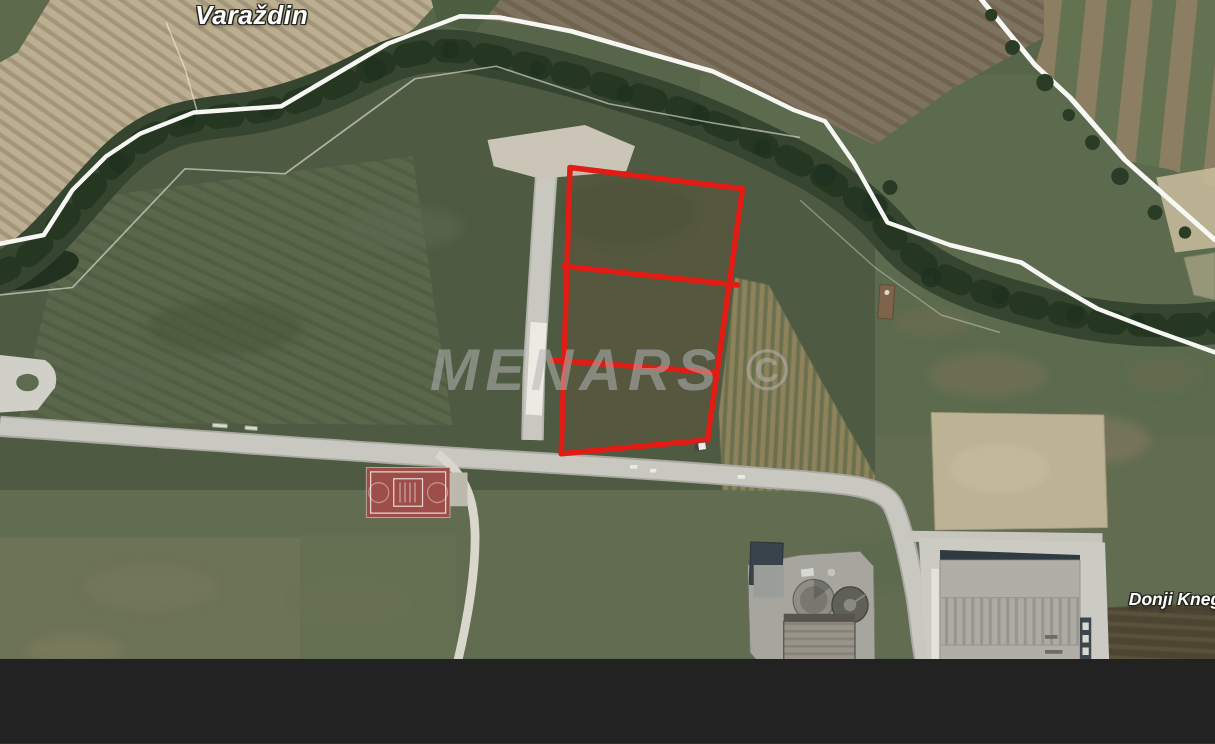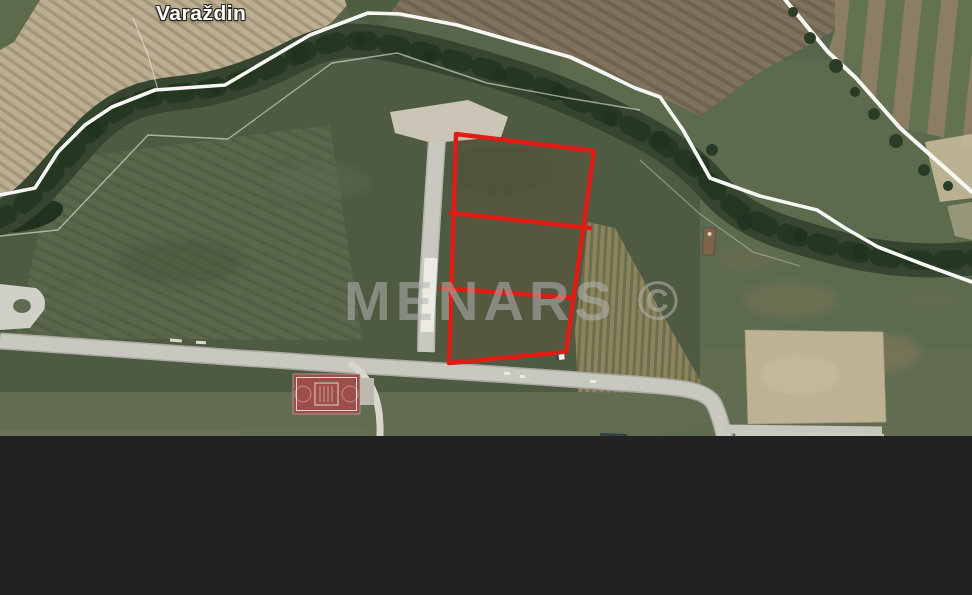--- a/index.html
+++ b/index.html
@@ -1,24 +1,24 @@
 <!DOCTYPE html>
 <html><head>
 <meta charset="utf-8">
 <style>
   html,body{margin:0;padding:0;background:#222;}
-  .stage{position:relative;width:972px;height:436px;overflow:hidden;font-family:"Liberation Sans",sans-serif;}
+  .stage{position:relative;width:972px;height:527px;overflow:hidden;font-family:"Liberation Sans",sans-serif;font-style:italic;}
   .stage svg{position:absolute;left:0;top:0;display:block;}
   .map-label{position:absolute;font-weight:bold;color:#fff;white-space:nowrap;
     text-shadow:-1px -1px 0 rgba(35,35,30,.95),1px -1px 0 rgba(35,35,30,.95),
                 -1px 1px 0 rgba(35,35,30,.95),1px 1px 0 rgba(35,35,30,.95),
                 0 2px 3px rgba(0,0,0,.45);}
   .label-city{left:156px;top:1px;font-size:21px;letter-spacing:.5px;}
   .label-village{left:903px;top:471px;font-size:14px;}
-  .watermark{position:absolute;left:344px;top:268px;font-size:56px;font-weight:600;
+  .watermark{position:absolute;left:344px;top:268px;font-size:47px;font-weight:600;
     letter-spacing:5px;color:rgba(178,178,178,.55);white-space:nowrap;}
 </style>
 </head>
 <body>
 
 <div class="stage">
 <svg width="972" height="595" viewBox="0 0 972 595">
   <defs>
     <pattern id="pTan" width="9" height="9" patternUnits="userSpaceOnUse" patternTransform="rotate(-55)">
       <rect width="9" height="9" fill="#bcae90"></rect>

